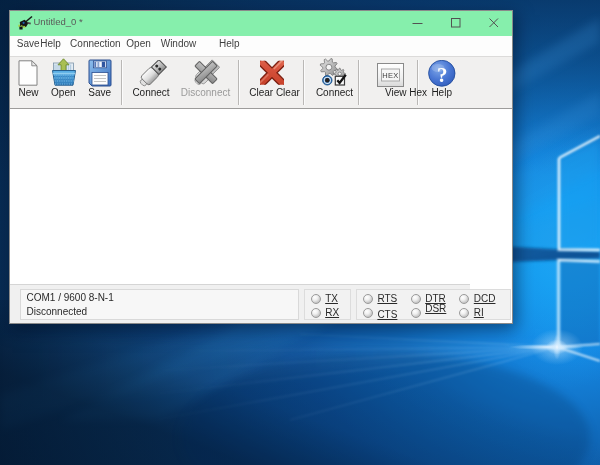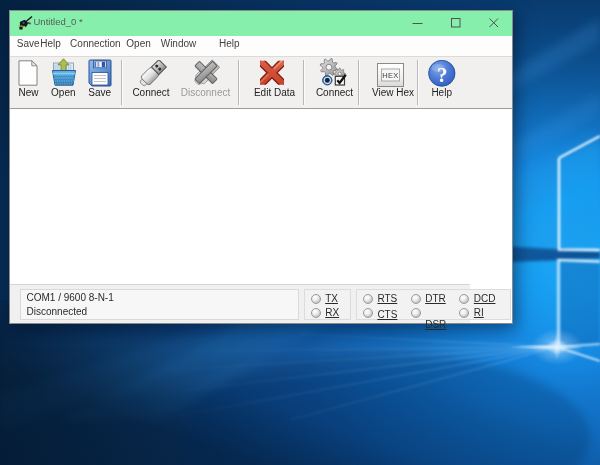--- a/index.html
+++ b/index.html
@@ -307,23 +307,23 @@
         </defs>
       <ellipse cx="13.8" cy="13.3" rx="13.2" ry="13" fill="url(#helpg)" stroke="#1c4696" stroke-width="0.8"></ellipse>
       <ellipse cx="10" cy="8" rx="6.5" ry="4" fill="#ffffff" opacity="0.18"></ellipse>
       <text x="14.2" y="21.5" font-size="21" font-weight="bold" font-family="Liberation Serif" fill="#ffffff" text-anchor="middle">?</text>
     </svg>
     <div class="tlabel" style="left:18.5px">New</div>
     <div class="tlabel" style="left:53.3px">Open</div>
     <div class="tlabel" style="left:89.7px">Save</div>
     <div class="tlabel" style="left:141px">Connect</div>
     <div class="tlabel" style="left:195.5px;color:#9a9a9a">Disconnect</div>
-    <div class="tlabel" style="left:264.5px">Edit Data</div>
+    <div class="tlabel" style="left:264.5px">Clear Clear</div>
     <div class="tlabel" style="left:324.5px">Connect</div>
-    <div class="tlabel" style="left:383px">View Hex</div>
+    <div class="tlabel" style="left:396px">View Hex</div>
     <div class="tlabel" style="left:431.7px">Help</div>
   </div>
 
   <div class="content"></div>
 
   <div class="statusbar">
     <div class="combox">
       <div class="comline" style="top:1.5px">COM1 / 9600 8-N-1</div>
       <div class="comline" style="top:16px">Disconnected</div>
     </div>
@@ -333,19 +333,19 @@
     <div class="led" style="left:300.5px;top:22.5px"></div>
     <div class="ledlabel" style="left:315.2px;top:8px">TX</div>
     <div class="ledlabel" style="left:315.2px;top:22px">RX</div>
     <div class="led" style="left:352.9px;top:8.6px"></div>
     <div class="led" style="left:352.9px;top:22.5px"></div>
     <div class="ledlabel" style="left:367.4px;top:8px">RTS</div>
     <div class="ledlabel" style="left:367.4px;top:24px">CTS</div>
     <div class="led" style="left:401.0px;top:8.6px"></div>
     <div class="led" style="left:401.0px;top:22.5px"></div>
     <div class="ledlabel" style="left:415.2px;top:8px">DTR</div>
-    <div class="ledlabel" style="left:415.2px;top:34px">DSR</div>
+    <div class="ledlabel" style="left:415.2px;top:18px">DSR</div>
     <div class="led" style="left:449.3px;top:8.6px"></div>
     <div class="led" style="left:449.3px;top:22.5px"></div>
     <div class="ledlabel" style="left:463.8px;top:8px">DCD</div>
     <div class="ledlabel" style="left:463.8px;top:22px">RI</div>
   </div>
 </div>
 
 </body></html>

